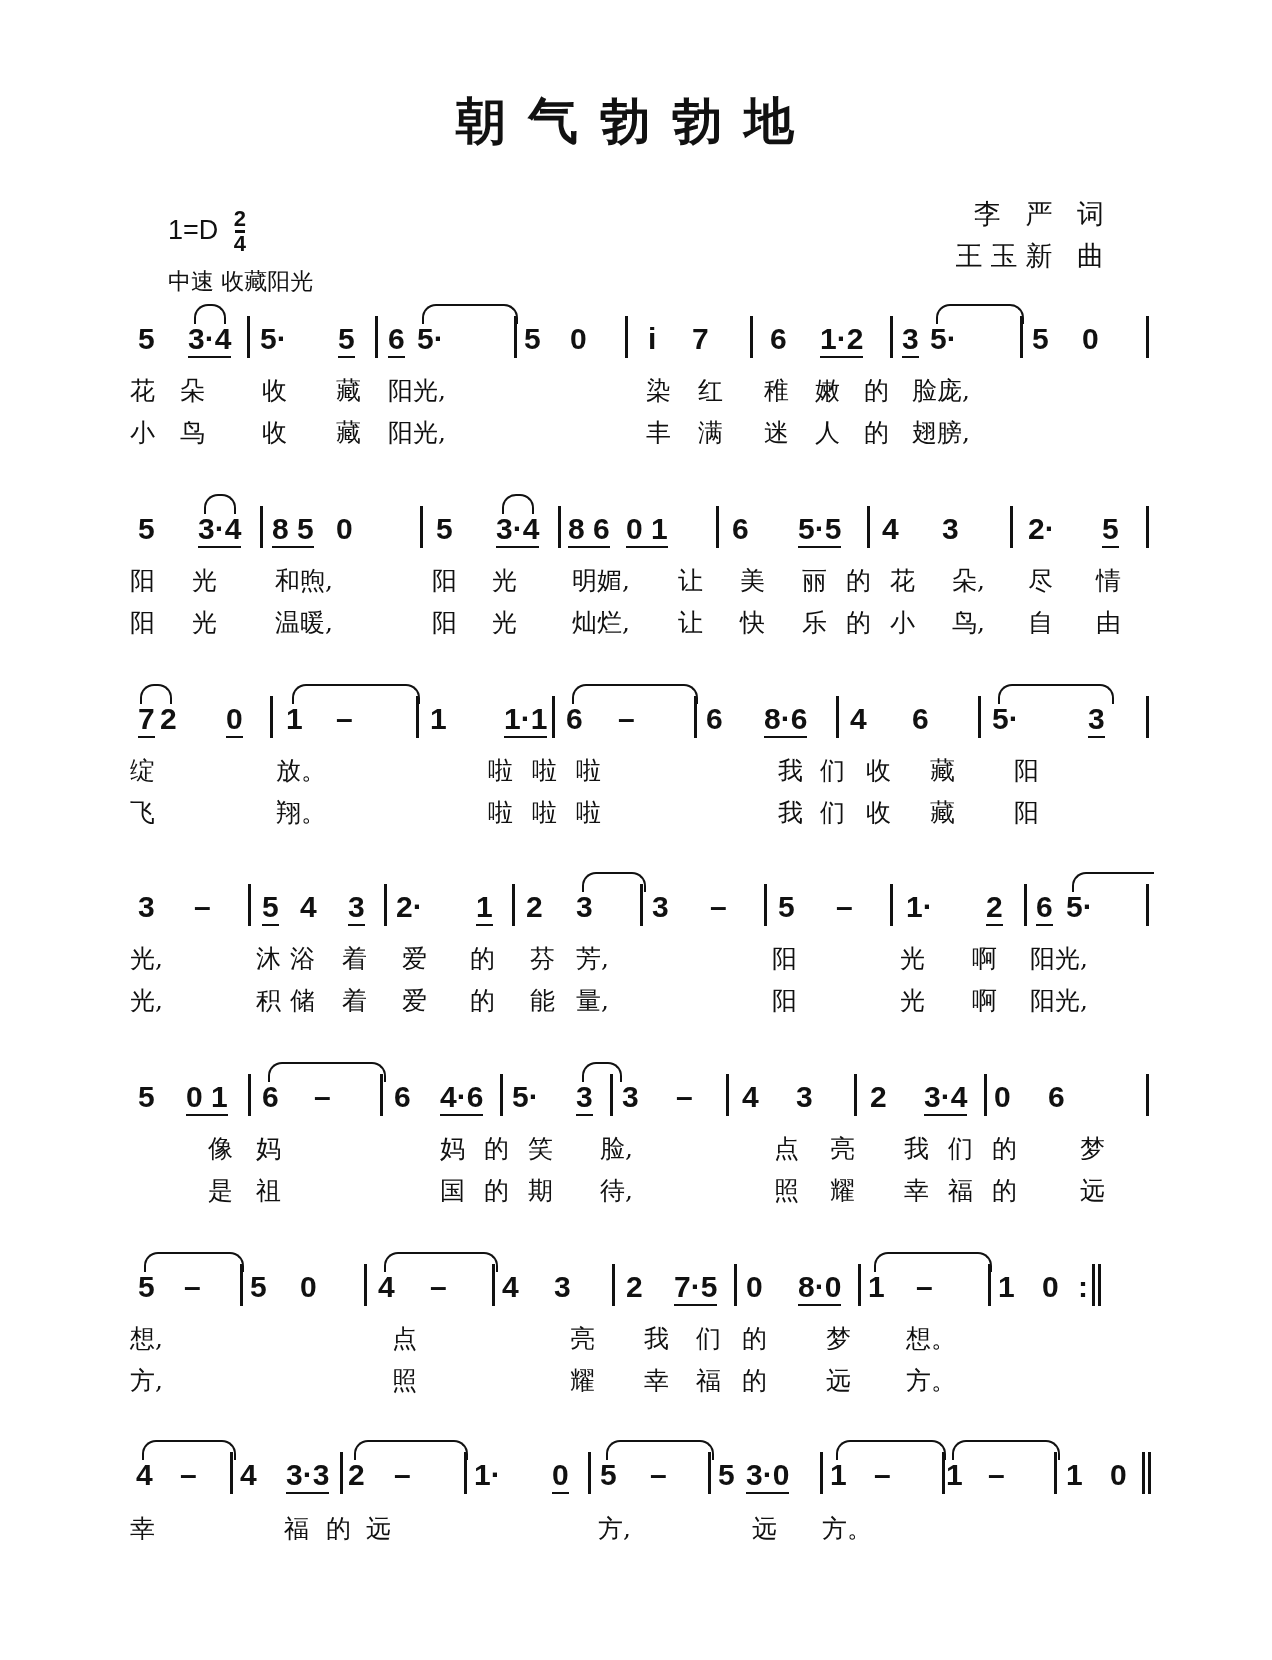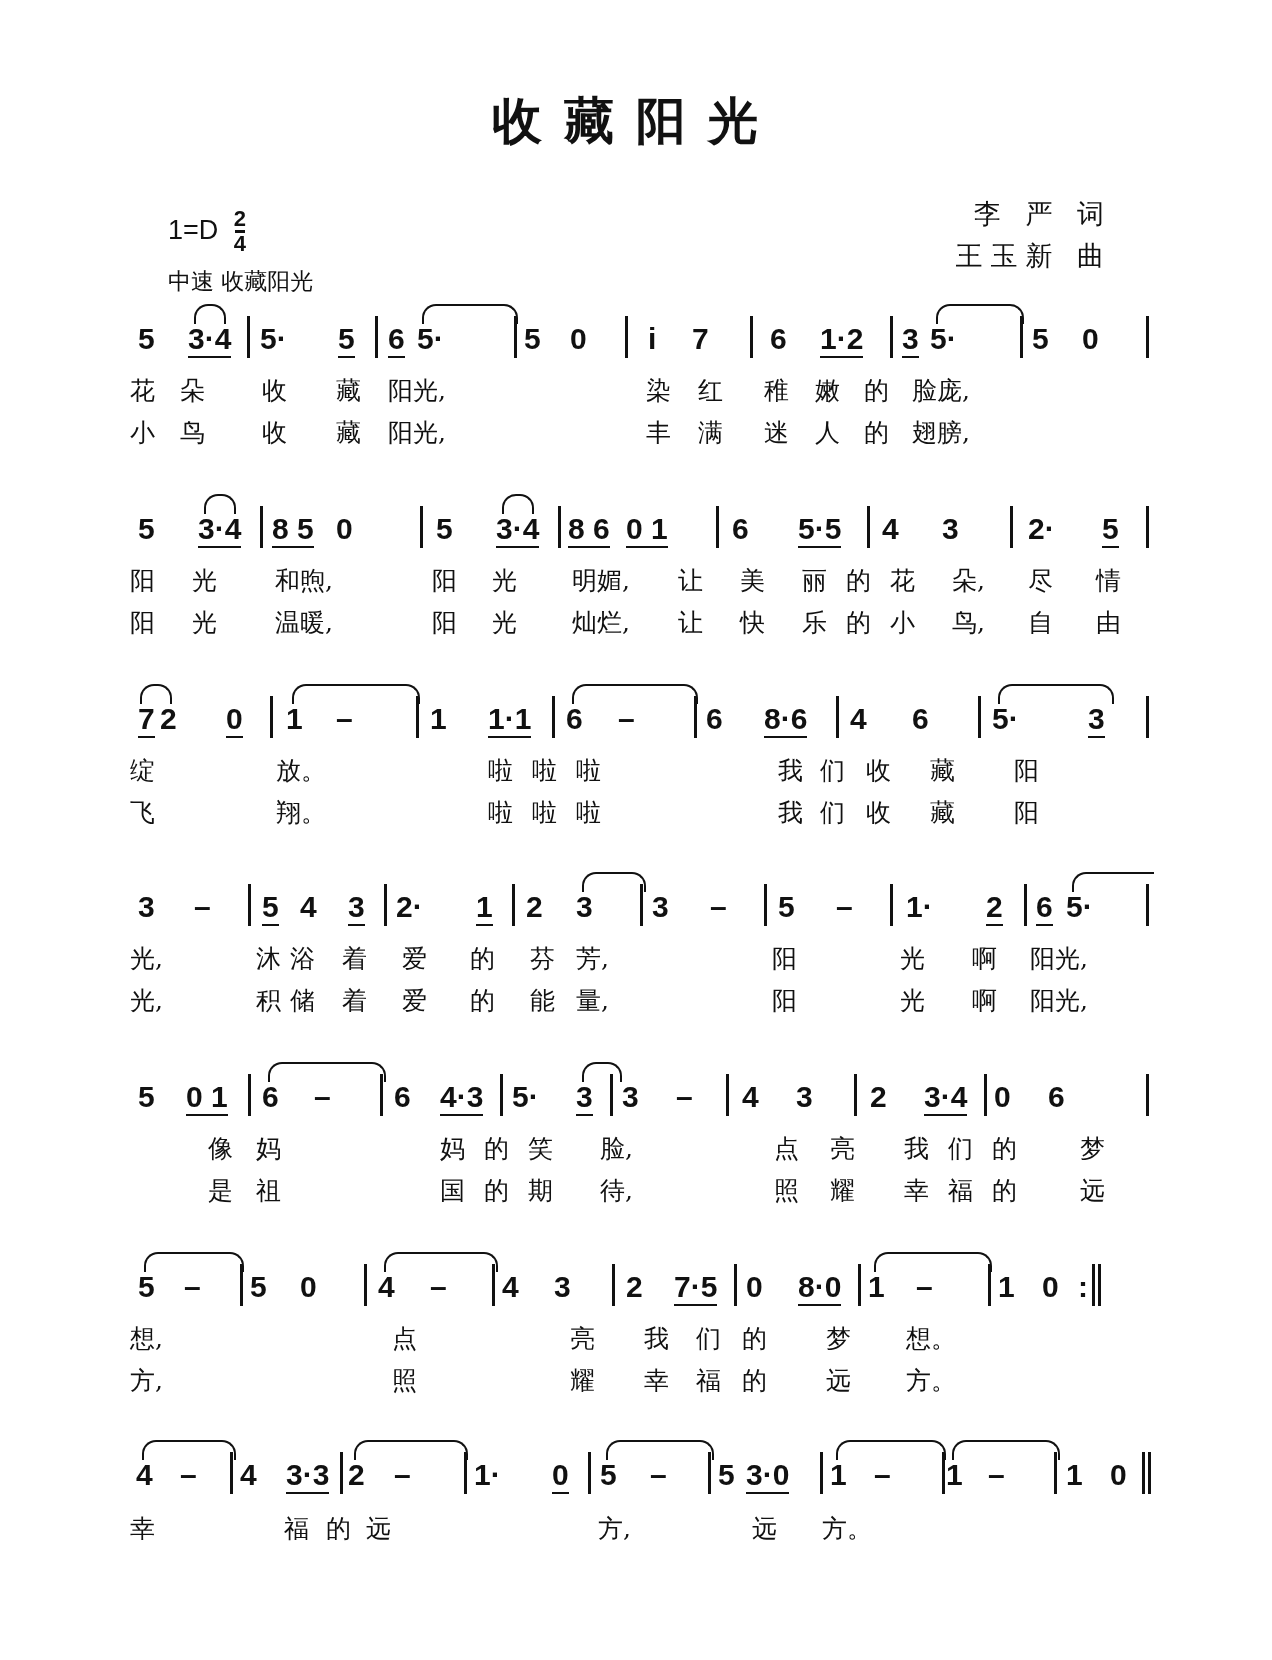--- a/index.html
+++ b/index.html
@@ -21,21 +21,21 @@
   .ul1{border-bottom:2.5px solid #111;}
   .bl{position:absolute;top:-6px;width:2.5px;height:42px;background:#111;}
   .dbl{position:absolute;top:-6px;width:3px;height:42px;background:#111;box-shadow:6px 0 0 0 #111;}
   .tie{position:absolute;top:-18px;height:18px;border:2.5px solid #111;border-bottom:none;border-radius:14px 14px 0 0;}
   .lyr{position:absolute;left:0;font-size:25px;width:1040px;height:32px;}
   .lyr span{position:absolute;top:0;}
 </style>
 </head>
 <body>
 
-<div class="title">收藏阳光</div>
+<div class="title">朝气勃勃地</div>
 
 <div class="key">
   <span>1=D</span>
   <span class="ts">
     <span>2</span>
     <span class="bar"></span>
     <span>4</span>
   </span>
 </div>
 <div class="tempo">中速 收藏阳光</div>
@@ -165,21 +165,21 @@
     <span class="n ul1" style="left:8px">7</span>
       <span class="n" style="left:30px">2</span>
       <span class="tie" style="left:10px;width:28px"></span>
     <span class="n ul1" style="left:96px">0</span>
     <span class="bl" style="left:140px"></span>
     <span class="n" style="left:156px">1</span>
       <span class="n" style="left:206px">–</span>
       <span class="tie" style="left:162px;width:124px"></span>
     <span class="bl" style="left:286px"></span>
     <span class="n" style="left:300px">1</span>
-      <span class="n ul1" style="left:358px">1·1</span>
+      <span class="n ul1" style="left:374px">1·1</span>
     <span class="bl" style="left:422px"></span>
     <span class="n" style="left:436px">6</span>
       <span class="n" style="left:488px">–</span>
       <span class="tie" style="left:442px;width:122px"></span>
     <span class="bl" style="left:564px"></span>
     <span class="n" style="left:576px">6</span>
       <span class="n ul1" style="left:634px">8·6</span>
     <span class="bl" style="left:706px"></span>
     <span class="n" style="left:720px">4</span>
       <span class="n" style="left:782px">6</span>
@@ -278,21 +278,21 @@
 <div class="row" style="top:1080px">
   <div class="notes">
     <span class="n" style="left:8px">5</span>
       <span class="n ul1" style="left:56px">0 1</span>
     <span class="bl" style="left:118px"></span>
     <span class="n" style="left:132px">6</span>
       <span class="n" style="left:184px">–</span>
       <span class="tie" style="left:138px;width:114px"></span>
     <span class="bl" style="left:250px"></span>
     <span class="n" style="left:264px">6</span>
-      <span class="n ul1" style="left:310px">4·3</span>
+      <span class="n ul1" style="left:310px">4·6</span>
     <span class="bl" style="left:370px"></span>
     <span class="n" style="left:382px">5·</span>
       <span class="n ul1" style="left:446px">3</span>
       <span class="tie" style="left:452px;width:36px"></span>
     <span class="bl" style="left:480px"></span>
     <span class="n" style="left:492px">3</span>
       <span class="n" style="left:546px">–</span>
     <span class="bl" style="left:596px"></span>
     <span class="n" style="left:612px">4</span>
       <span class="n" style="left:666px">3</span>

